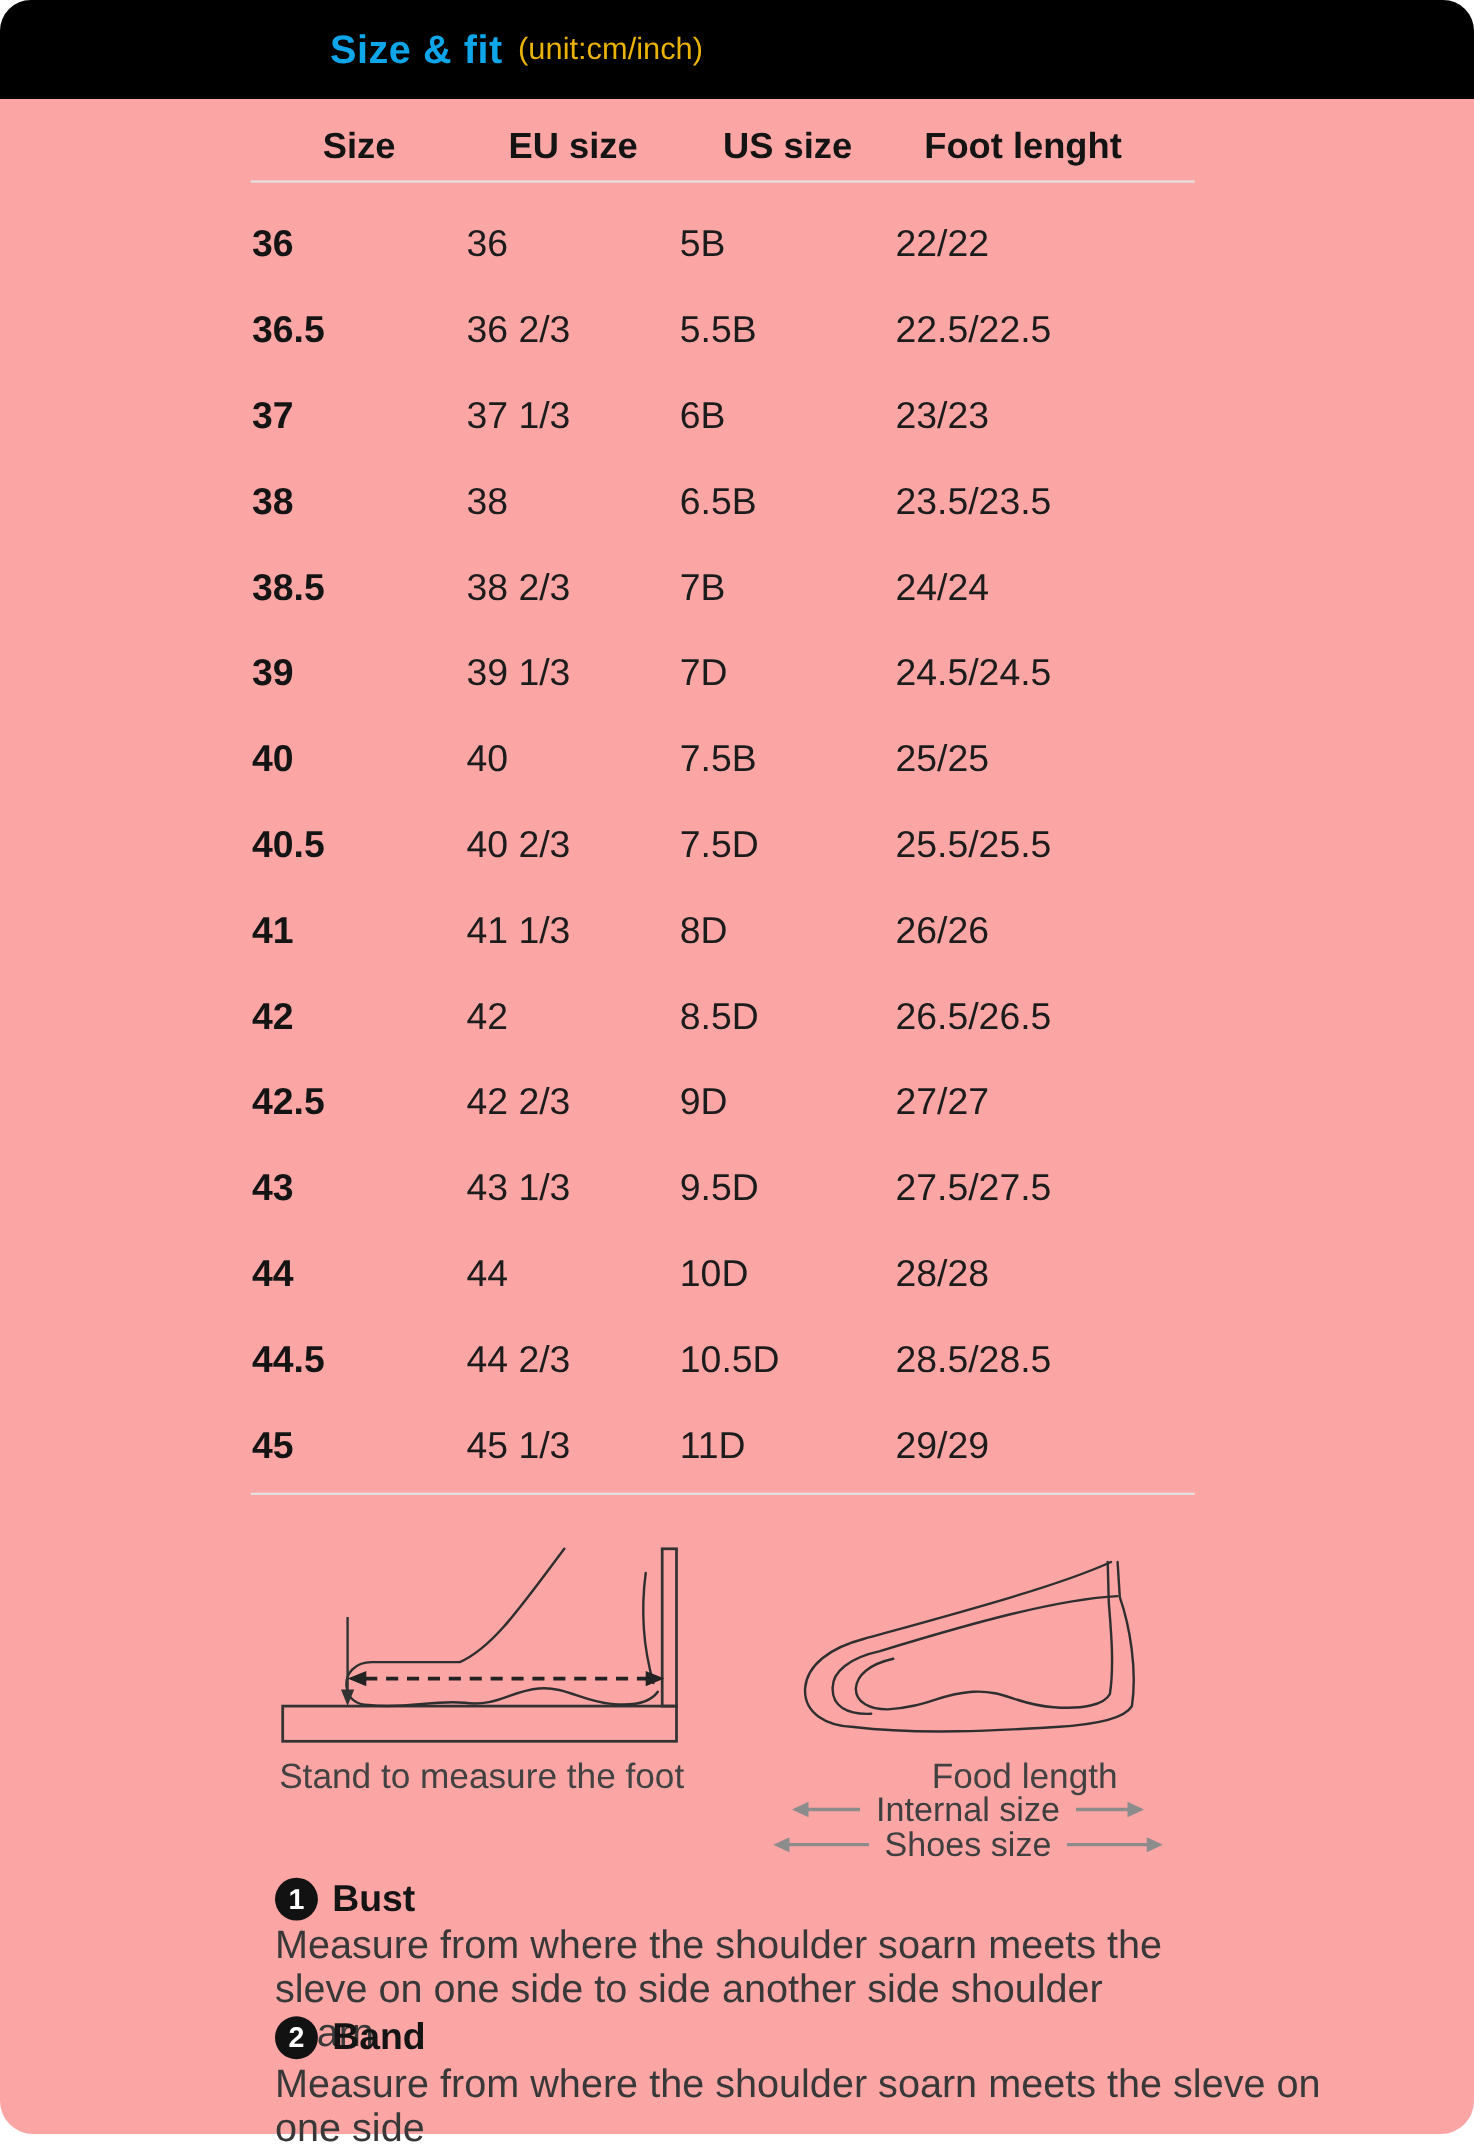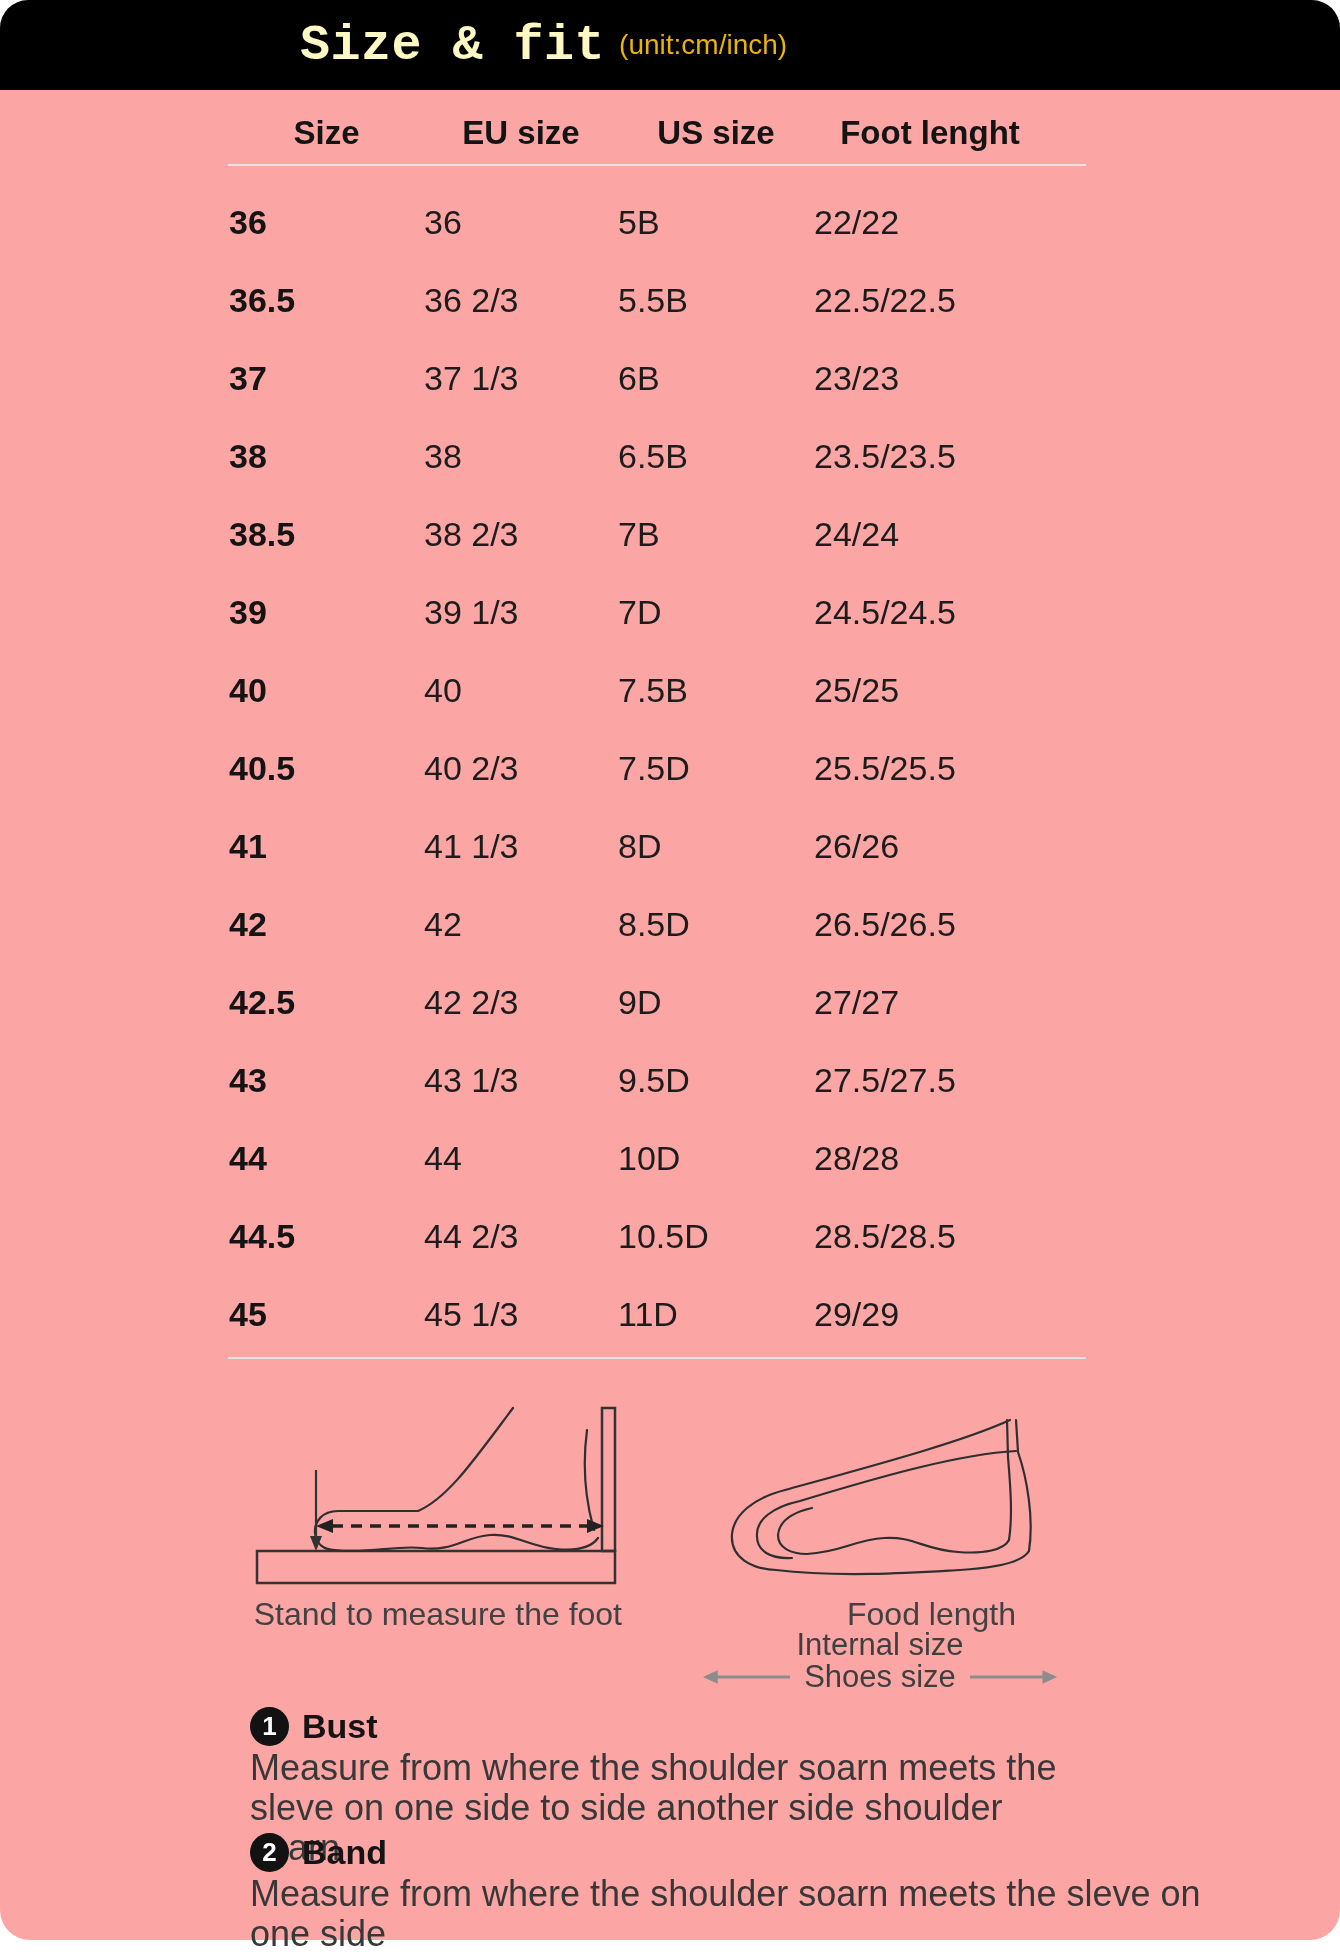--- a/index.html
+++ b/index.html
@@ -2,21 +2,21 @@
 <html><head>
 <meta charset="utf-8">
 <style>
   html,body{margin:0;padding:0;background:#ffffff;}
   .page{position:relative;width:1340px;height:1954px;background:#ffffff;overflow:hidden;
         font-family:"Liberation Sans",sans-serif;-webkit-font-smoothing:antialiased;}
 
   
   .card-header{position:absolute;top:0;left:0;width:1340px;height:90px;background:#000000;
                border-radius:28px 28px 0 0;display:flex;align-items:center;}
-  .hdr-title{margin-left:300px;font-size:50px;font-weight:700;color:#fef9c3;letter-spacing:.5px;font-family:Liberation Mono, monospace;}
+  .hdr-title{margin-left:300px;font-size:36px;font-weight:700;color:#0ea5e9;letter-spacing:.5px;}
   .hdr-unit{margin-left:14px;font-size:28px;font-weight:400;color:#eab308;}
 
   
   .card-body{position:absolute;top:90px;left:0;width:1340px;height:1850px;background:#fca5a5;
              border-radius:0 0 30px 30px;}
 
   
   .tgrid{position:absolute;left:229px;width:817px;display:grid;
          grid-template-columns:195px 194px 196px 232px;}
   .col-headers{top:18px;height:50px;}
@@ -31,21 +31,21 @@
 
   
   .diag{position:absolute;}
   .diag-left{left:250px;top:1312px;}
   .diag-right{left:712px;top:1312px;}
   .cap{position:absolute;font-size:32px;color:#424242;text-align:right;white-space:nowrap;}
   .cap-left{left:250px;top:1506px;width:372px;}
   .cap-right{left:680px;top:1506px;width:336px;}
   .arrow-row{position:absolute;left:702px;width:356px;height:34px;display:flex;align-items:center;
              justify-content:center;}
-  .row-internal{top:1538px;flex-direction:column;}
+  .row-internal{top:1538px;}
   .row-shoes{top:1570px;}
   .arrow-label{font-size:31px;color:#3f3f3f;margin:0 14px;white-space:nowrap;}
 
   
   .note-head{position:absolute;left:250px;display:flex;align-items:center;height:40px;}
   .nh-1{top:1616px;}
   .nh-2{top:1742px;}
   .badge{width:39px;height:39px;border-radius:50%;background:#121212;color:#ffffff;
          font-size:26px;font-weight:700;display:flex;align-items:center;justify-content:center;}
   .note-title{margin-left:13px;font-size:34px;font-weight:700;color:#141414;text-align:center;}

